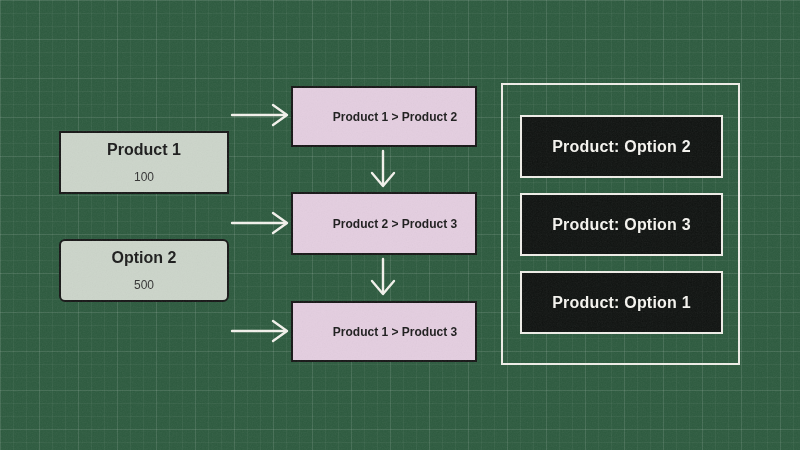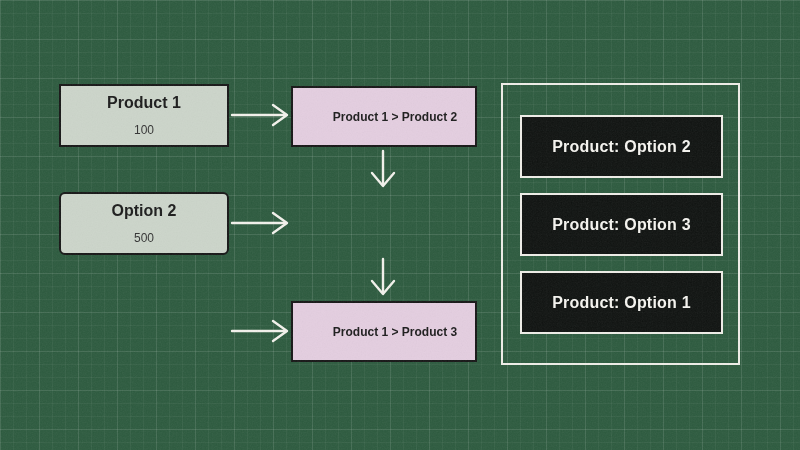--- a/index.html
+++ b/index.html
@@ -29,20 +29,21 @@
     align-items: center;
     justify-content: center;
     text-align: center;
   }
   .source-node {
     width: 170px;
     height: 63px;
     background: #ccd5ca;
     border: 2px solid #161616;
     gap: 12px;
+    margin-top: 47px;
   }
   .source-title {
     font-size: 16px;
     font-weight: 700;
     color: #1b1b1b;
     line-height: 1.1;
   }
   .source-value {
     font-size: 12px;
     font-weight: 400;
@@ -135,20 +136,23 @@
   </svg>
   <svg class="arrow-svg" style="left:230px; top:316px;" width="60" height="30" viewBox="0 0 60 30">
     <line x1="2" y1="15" x2="55" y2="15"></line>
     <polyline points="43,5 57,15 43,25"></polyline>
   </svg>
 
   <div class="node transition-node" style="left:291px; top:86px;">
     <div class="transition-label">Product 1 &gt; Product 2</div>
   </div>
 
+  <div class="node transition-node" style="left:291px; top:192px; height:63px;">
+    <div class="transition-label">Product 2 &gt; Product 3</div>
+  </div>
 
   <div class="node transition-node" style="left:291px; top:301px;">
     <div class="transition-label">Product 1 &gt; Product 3</div>
   </div>
 
   <svg class="arrow-svg" style="left:368px; top:149px;" width="30" height="42" viewBox="0 0 30 42">
     <line x1="15" y1="2" x2="15" y2="35"></line>
     <polyline points="4,24 15,37 26,24"></polyline>
   </svg>
   <svg class="arrow-svg" style="left:368px; top:257px;" width="30" height="42" viewBox="0 0 30 42">

